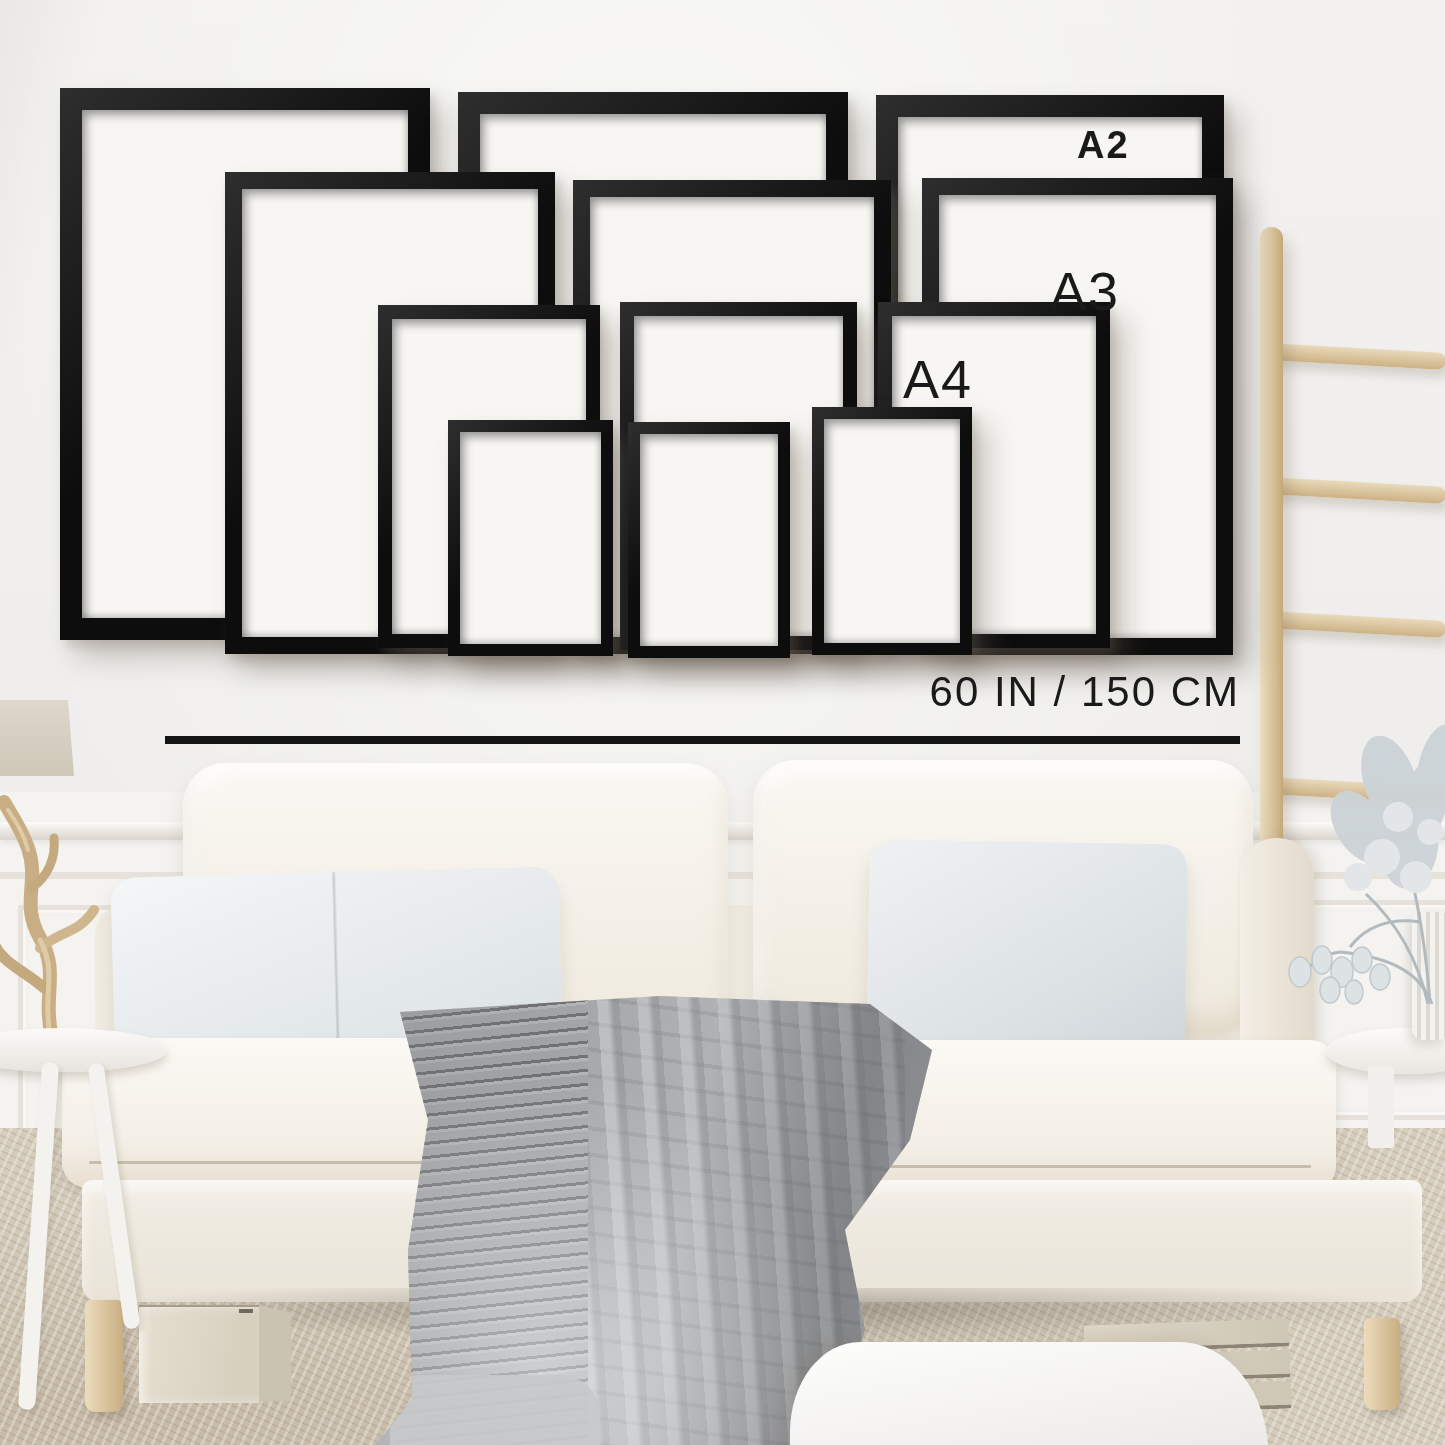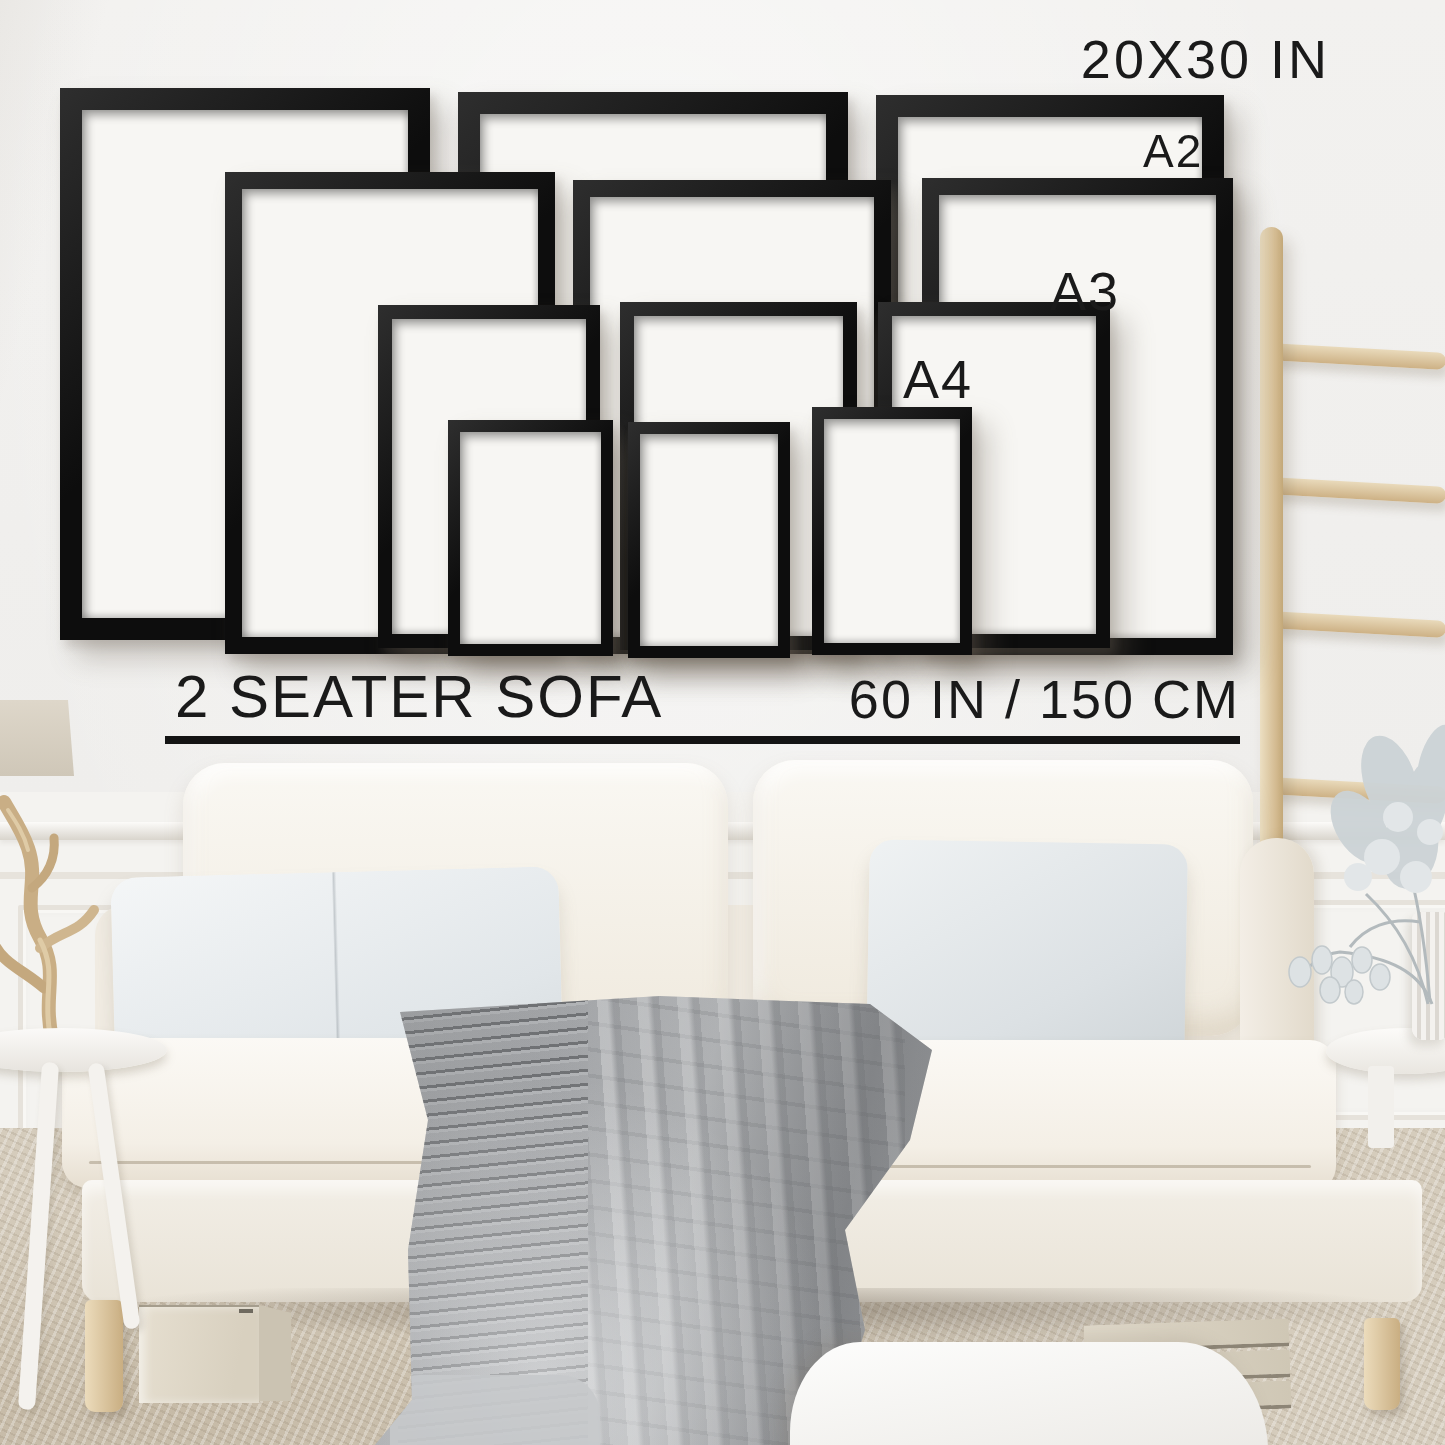--- a/index.html
+++ b/index.html
@@ -56,25 +56,25 @@
   .f-a3-1{left:378px;top:305px;width:222px;height:343px;}
   .f-a3-2{left:620px;top:302px;width:237px;height:348px;}
   .f-a3-3{left:878px;top:302px;width:232px;height:346px;}
   .f-a4-1{left:448px;top:420px;width:165px;height:236px;}
   .f-a4-2{left:628px;top:422px;width:162px;height:236px;}
   .f-a4-3{left:812px;top:407px;width:160px;height:248px;}
 
   
   .label{position:absolute;color:#1a1a1a;font-weight:400;white-space:nowrap;}
   .lbl-2030 {top:28px; right:115px;font-size:54px;letter-spacing:3px;}
-  .lbl-a2   {left:1143px;top:124px;font-size:46px;letter-spacing:2px;}
+  .lbl-a2   {left:1077px;top:124px;font-size:38px;letter-spacing:2px;font-weight:bold;}
   .lbl-a3   {left:1050px;top:260px;font-size:54px;letter-spacing:2px;}
   .lbl-a4   {left:903px; top:348px;font-size:54px;letter-spacing:2px;}
   .lbl-sofa {left:175px; top:662px;font-size:60px;letter-spacing:2px;}
-  .lbl-width{right:205px;top:668px;font-size:54px;letter-spacing:2px;}
+  .lbl-width{right:205px;top:668px;font-size:42px;letter-spacing:2px;}
   .underline{position:absolute;left:165px;top:736px;width:1075px;height:8px;background:#141414;}
 
   
   .sofa-back{position:absolute;left:95px;top:905px;width:1160px;height:220px;
         background:#f1ece3;border-radius:30px;}
   .cushion{position:absolute;background:linear-gradient(180deg,#faf8f3,#efe9dd);
         border-radius:42px;
         box-shadow:inset 0 -18px 24px rgba(190,175,150,.28), inset 8px 10px 18px rgba(255,255,255,.85),
                    0 10px 20px rgba(150,135,110,.18);}
   .cushion-left {left:183px;top:763px;width:545px;height:292px;}
@@ -204,25 +204,23 @@
   <div class="frame f-a4 f-a4-1">
       <div class="mat"></div>
     </div>
   <div class="frame f-a4 f-a4-2">
       <div class="mat"></div>
     </div>
   <div class="frame f-a4 f-a4-3">
       <div class="mat"></div>
     </div>
 
-  <div class="label lbl-2030">20X30 IN</div>
   <div class="label lbl-a2">A2</div>
   <div class="label lbl-a3">A3</div>
   <div class="label lbl-a4">A4</div>
-  <div class="label lbl-sofa">2 SEATER SOFA</div>
   <div class="label lbl-width">60 IN / 150 CM</div>
   <div class="underline"></div>
 
   <div class="sofa-back"></div>
   <div class="cushion cushion-left"></div>
   <div class="cushion cushion-right"></div>
   <div class="armrest"></div>
   <div class="pillow pillow-lumbar"></div>
   <div class="pillow pillow-square"></div>
   <div class="seat seat-left">

